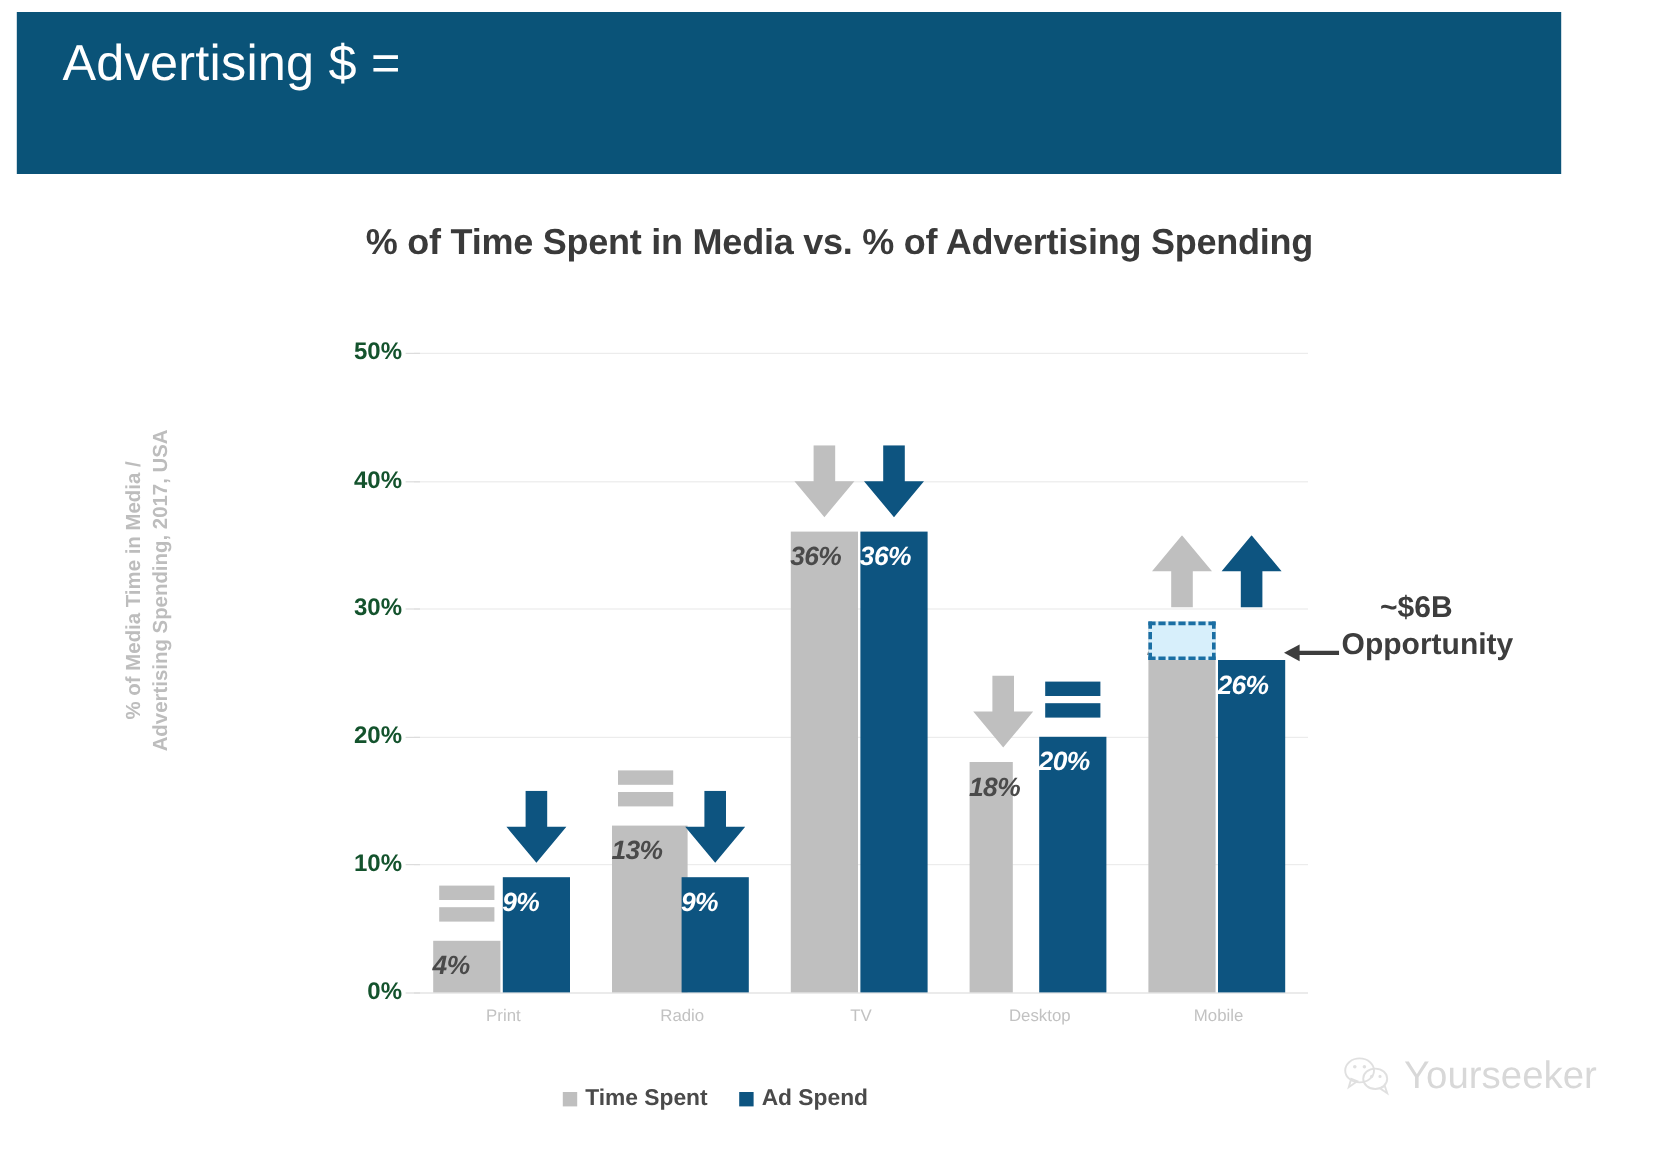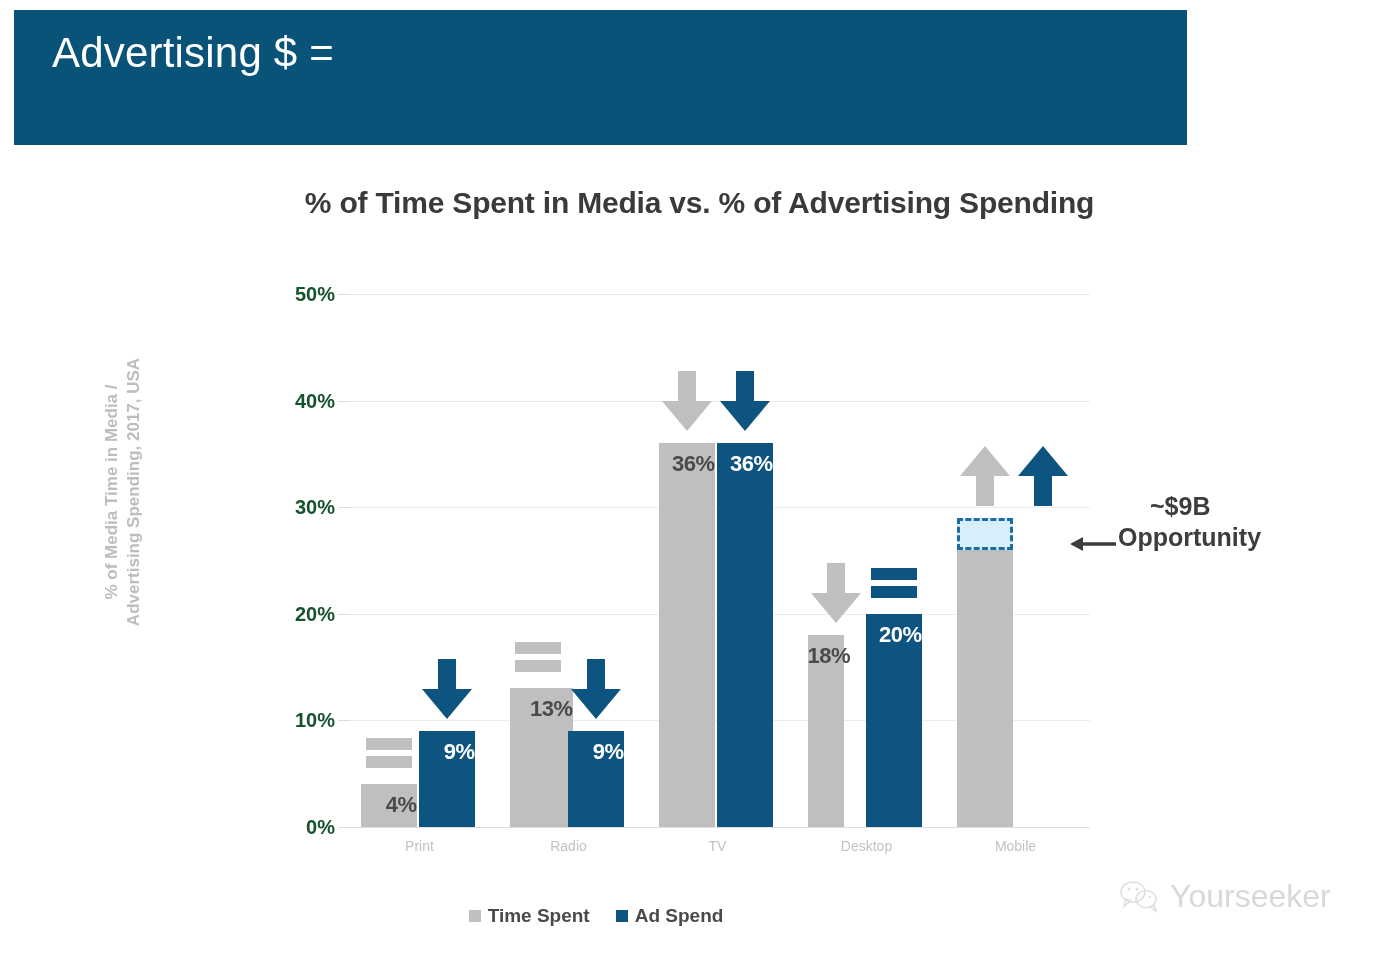--- a/index.html
+++ b/index.html
@@ -11,21 +11,21 @@
     font-family: "Liberation Sans", sans-serif;
     overflow: hidden;
     position: relative;
   }
 
   
   #header-banner {
     position: absolute;
     left: 14px;
     top: 10px;
-    width: 1173px;
+    width: 1287px;
     height: 135px;
     background: #0a5378;
     padding: 16px 0 0 38px;
   }
   .banner-line {
     color: #ffffff;
     font-size: 42px;
     line-height: 53px;
     font-weight: 400;
     letter-spacing: 0.2px;
@@ -125,24 +125,25 @@
     bottom: 0;
   }
   .bar.time  { background: #bfbfbf; }
   .bar.ad    { background: #0d5480; }
 
   .bar-value {
     position: absolute;
     top: 8px;
     left: 0;
     width: 100%;
-    text-align: right;
+    text-align: left;
     font-size: 22px;
     font-weight: bold;
     letter-spacing: -0.5px;
+    font-style: italic;
   }
   .bar.time .bar-value { color: #4a4a4a; }
   .bar.ad   .bar-value { color: #ffffff; }
 
   
   .opportunity-box {
     position: absolute;
     background: #d7effb;
     border: 3px dashed #1a6ea3;
     left: 0;
@@ -342,40 +343,43 @@
         </svg>
       </div>
       <div class="group" style="left: 611.5px; width: 114px;">
         <div class="bar time" style="left: 0px; width: 56px; height: 309.14px;">
           <div class="bar-value">29%</div>
         </div>
         <svg width="54" height="62" viewBox="0 0 54 62" class="indicator" style="bottom: 319.14px; left: 28px;">
           <polygon points="27,0 52,30 36,30 36,60 18,60 18,30 2,30" fill="#bfbfbf"></polygon>
         </svg>
         <div class="opportunity-box" style="width: 56px; height: 31.98px; bottom: 277.16px;"></div>
+        <div class="bar ad" style="left: 58px; width: 56px; height: 277.16px;">
+          <div class="bar-value">26%</div>
+        </div>
         <svg width="54" height="62" viewBox="0 0 54 62" class="indicator" style="bottom: 319.14px; left: 86px;">
           <polygon points="27,0 52,30 36,30 36,60 18,60 18,30 2,30" fill="#0d5480"></polygon>
         </svg>
       </div>
     </div>
 
   <div id="x-labels">
       <div class="x-label" style="left: 0px; width: 149px;">Print</div>
       <div class="x-label" style="left: 149px; width: 149px;">Radio</div>
       <div class="x-label" style="left: 298px; width: 149px;">TV</div>
       <div class="x-label" style="left: 447px; width: 149px;">Desktop</div>
       <div class="x-label" style="left: 596px; width: 149px;">Mobile</div>
     </div>
 
   <div id="annotation">
     <svg id="annotation-arrow" width="46" height="20" viewBox="0 0 46 20">
       <line x1="46" y1="10" x2="10" y2="10" stroke="#3d3d3d" stroke-width="3.5"></line>
       <polygon points="0,10 13,3 13,17" fill="#3d3d3d"></polygon>
     </svg>
-    <div id="annotation-line1">~$9B</div>
+    <div id="annotation-line1">~$6B</div>
     <div id="annotation-line2">Opportunity</div>
   </div>
 
   <div id="legend">
       <div class="legend-item">
         <span class="legend-swatch" style="background: rgb(191, 191, 191);"></span>
         <span class="legend-label">Time Spent</span>
       </div>
       <div class="legend-item">
         <span class="legend-swatch" style="background: rgb(13, 84, 128);"></span>

